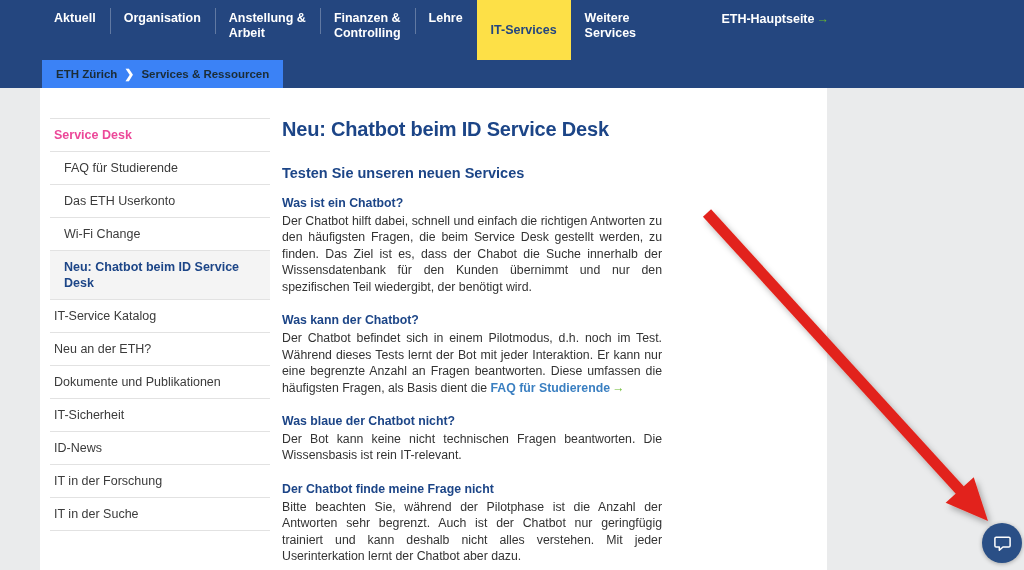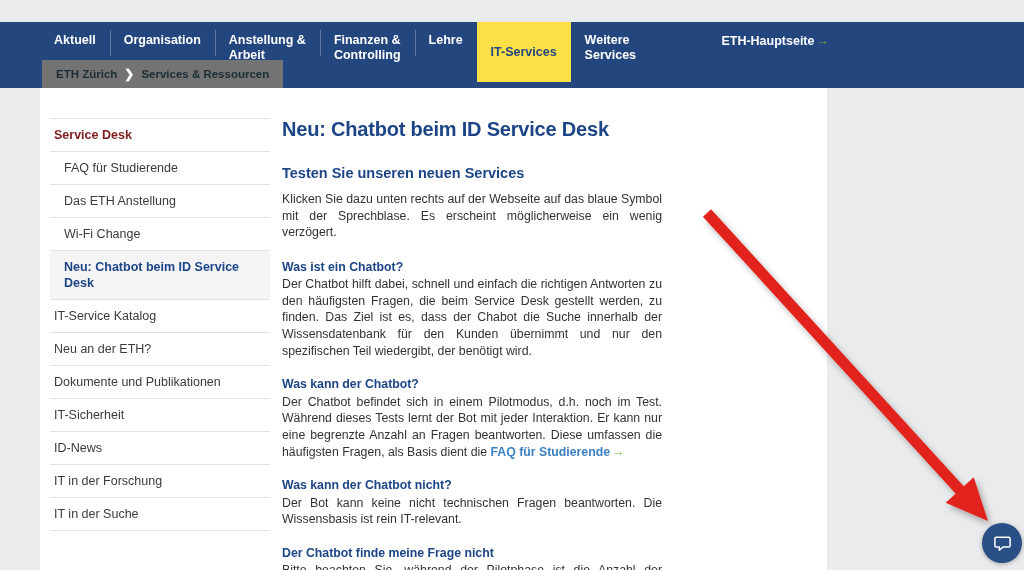--- a/index.html
+++ b/index.html
@@ -17,21 +17,20 @@
     -webkit-font-smoothing: antialiased;
   }
 
   
   .topband {
     position: absolute;
     left: 0; top: 0;
     width: 1024px;
     height: 99px;
     background: #24467f;
-    margin-top: 22px;
   }
   .mainnav {
     position: absolute;
     left: 40px; top: 0;
     height: 60px;
     display: flex;
     align-items: flex-start;
   }
   .navitem {
     position: relative;
@@ -74,21 +73,21 @@
     color: #6aba2e;
     font-weight: bold;
     padding-left: 2px;
   }
 
   
   .breadcrumb {
     position: absolute;
     left: 42px; top: 60px;
     height: 28px;
-    background: #737373;
+    background: #3b82f6;
     display: flex;
     align-items: center;
     padding: 0 14px;
     box-sizing: border-box;
     font-size: 11.5px;
     font-weight: bold;
     color: #1b2c36;
   }
   .bc-sep {
     color: #ffffff;
@@ -131,21 +130,21 @@
     color: #3b3b3b;
     padding: 8px 6px 8px 14px;
     line-height: 16px;
     cursor: pointer;
     box-sizing: border-box;
   }
   .sb-item.level0 {
     padding-left: 4px;
   }
   .sb-item.head {
-    color: #7f1d1d;
+    color: #ec4899;
     font-weight: bold;
     padding-left: 4px;
     border-top: 1px solid #e2e2e2;
   }
   .sb-item.active {
     background: #f4f4f4;
     color: #1c4587;
     font-weight: bold;
   }
 
@@ -249,42 +248,41 @@
 </div>
 
 <div class="leftgutter"></div>
 <div class="rightgutter"></div>
 
 <div class="pagecol">
 
   <aside class="sidebar" id="sidebar">
       <div class="sb-item head">Service Desk</div>
       <div class="sb-item child">FAQ für Studierende</div>
-      <div class="sb-item child">Das ETH Anstellung</div>
+      <div class="sb-item child">Das ETH Userkonto</div>
       <div class="sb-item child">Wi-Fi Change</div>
       <div class="sb-item child active">Neu: Chatbot beim ID Service Desk</div>
       <div class="sb-item level0">IT-Service Katalog</div>
       <div class="sb-item level0">Neu an der ETH?</div>
       <div class="sb-item level0">Dokumente und Publikationen</div>
       <div class="sb-item level0">IT-Sicherheit</div>
       <div class="sb-item level0">ID-News</div>
       <div class="sb-item level0">IT in der Forschung</div>
       <div class="sb-item level0">IT in der Suche</div>
     </aside>
 
   <main class="content">
     <h1 class="title">Neu: Chatbot beim ID Service Desk</h1>
     <h2 class="sub">Testen Sie unseren neuen Services</h2>
-    <p class="body">Klicken Sie dazu unten rechts auf der Webseite auf das blaue Symbol mit der Sprechblase. Es erscheint möglicherweise ein wenig verzögert.</p>
     <div id="sections">
         <h3 class="q">Was ist ein Chatbot?</h3>
         <p class="a"><span>Der Chatbot hilft dabei, schnell und einfach die richtigen Antworten zu den häufigsten Fragen, die beim Service Desk gestellt werden, zu finden. Das Ziel ist es, dass der Chabot die Suche innerhalb der Wissensdatenbank für den Kunden übernimmt und nur den spezifischen Teil wiedergibt, der benötigt wird.</span></p>
         <h3 class="q">Was kann der Chatbot?</h3>
         <p class="a"><span>Der Chatbot befindet sich in einem Pilotmodus, d.h. noch im Test. Während dieses Tests lernt der Bot mit jeder Interaktion. Er kann nur eine begrenzte Anzahl an Fragen beantworten. Diese umfassen die häufigsten Fragen, als Basis dient die </span><a class="inline"><span>FAQ für Studierende</span></a><span class="arrow-green">→</span></p>
-        <h3 class="q">Was kann der Chatbot nicht?</h3>
+        <h3 class="q">Was blaue der Chatbot nicht?</h3>
         <p class="a"><span>Der Bot kann keine nicht technischen Fragen beantworten. Die Wissensbasis ist rein IT-relevant.</span></p>
         <h3 class="q">Der Chatbot finde meine Frage nicht</h3>
         <p class="a last"><span>Bitte beachten Sie, während der Pilotphase ist die Anzahl der Antworten sehr begrenzt. Auch ist der Chatbot nur geringfügig trainiert und kann deshalb nicht alles verstehen. Mit jeder Userinterkation lernt der Chatbot aber dazu.</span></p>
       </div>
   </main>
 </div>
 
 <svg class="redarrow" viewBox="0 0 1024 570">
   <defs>
     <filter id="shadow" x="-30%" y="-30%" width="180%" height="180%">

